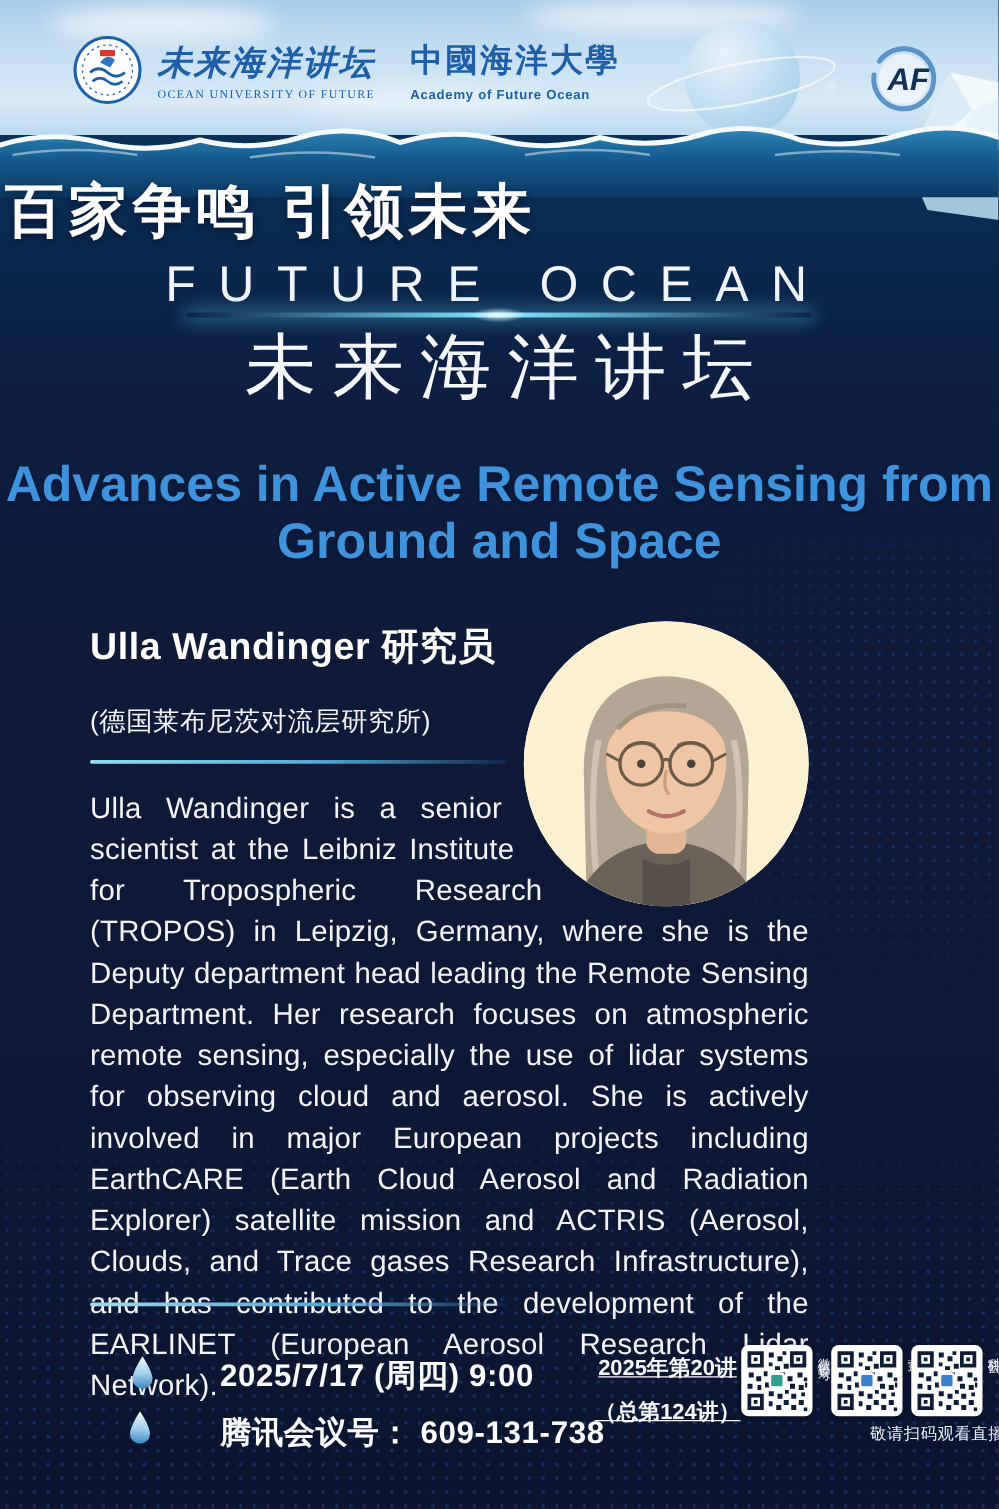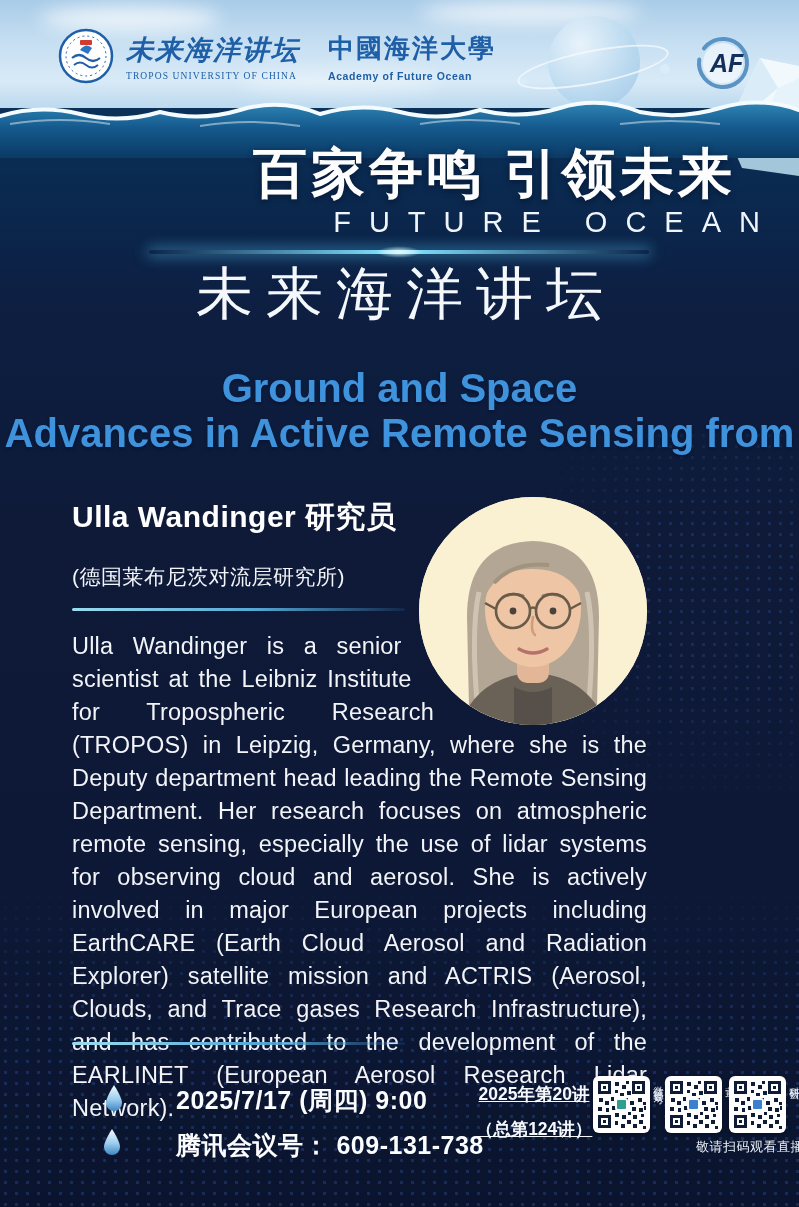--- a/index.html
+++ b/index.html
@@ -60,27 +60,27 @@
   .acad-cn{ font-size:26px; font-weight:bold; color:#1e5fa8; letter-spacing:2px; }
   .acad-en{ font-size:10.5px; font-weight:bold; color:#1e5fa8; letter-spacing:.6px; margin-top:4px; }
   .af-logo{ position:absolute; left:694px; top:34px; width:58px; height:58px; }
   
   .iceberg{ position:absolute; left:722px; top:58px; width:77px; height:120px; }
   
   .wave{ position:absolute; left:0; top:94px; width:799px; height:64px; }
   
   .headline-cn{
     position:absolute; left:0; top:138px; width:736px;
-    text-align:right; color:#fdfdfd; font-size:54px; font-weight:bold;
+    text-align:left; color:#fdfdfd; font-size:47px; font-weight:bold;
     letter-spacing:4px; text-indent:4px;
     text-shadow:0 2px 6px rgba(0,10,30,.55);
   }
   .headline-en{
     position:absolute; left:0; top:206px; width:778px;
-    text-align:right; color:#eff5fb; font-size:29px; font-weight:300;
+    text-align:center; color:#eff5fb; font-size:40px; font-weight:300;
     letter-spacing:18px; text-indent:18px;
   }
   .flare{
     position:absolute; left:149px; top:250px; width:500px; height:4px;
     background:linear-gradient(90deg, transparent, rgba(125,224,255,.95) 45%, rgba(190,245,255,1) 50%, rgba(125,224,255,.95) 55%, transparent);
     border-radius:2px; box-shadow:0 0 14px 2px rgba(90,200,245,.55);
   }
   .flare::after{
     content:""; position:absolute; left:228px; top:-4px; width:44px; height:12px;
     background:radial-gradient(ellipse, rgba(220,250,255,.95), transparent 70%);
@@ -214,21 +214,21 @@
       <svg class="seal" viewBox="0 0 56 56">
         <circle cx="28" cy="28" r="26" fill="#ffffff" stroke="#1e5fa8" stroke-width="2.5"></circle>
         <circle cx="28" cy="28" r="20" fill="none" stroke="#1e5fa8" stroke-width="1" stroke-dasharray="2 3"></circle>
         <path d="M14 30 q7 -6 14 0 q7 6 14 0" fill="none" stroke="#1e5fa8" stroke-width="2.2"></path>
         <path d="M16 37 q6 -5 12 0 q6 5 12 0" fill="none" stroke="#1e5fa8" stroke-width="2"></path>
         <path d="M22 22 q6 -8 12 -2 l-4 6 z" fill="#2a76c0"></path>
         <rect x="22" y="12" width="12" height="5" rx="1" fill="#d23b2f"></rect>
       </svg>
       <div class="uni">
         <div class="uni-cn">未来海洋讲坛</div>
-        <div class="uni-en">TROPOS UNIVERSITY OF CHINA</div>
+        <div class="uni-en">OCEAN UNIVERSITY OF FUTURE</div>
       </div>
       <div class="acad">
         <div class="acad-cn">中國海洋大學</div>
         <div class="acad-en">Academy of Future Ocean</div>
       </div>
     </div>
 
     <svg class="af-logo" viewBox="0 0 58 58">
       <circle cx="29" cy="29" r="24" fill="none" stroke="#5b93c4" stroke-width="4" stroke-dasharray="95 12" stroke-linecap="round" transform="rotate(-40 29 29)"></circle>
       <circle cx="29" cy="29" r="20" fill="rgba(255,255,255,.55)"></circle>
@@ -256,22 +256,22 @@
     <path d="M0,22 Q40,10 80,20 T160,18 Q200,28 240,16 T320,20 Q360,8 400,18 T480,16 Q520,26 560,14 T640,18 Q680,26 720,14 T799,16" fill="none" stroke="#f4fbff" stroke-width="4" stroke-linecap="round"></path>
     <path d="M10,30 Q60,22 110,30 M200,32 Q250,24 300,32 M420,30 Q470,22 520,30 M620,30 Q670,24 720,30" fill="none" stroke="rgba(255,255,255,.45)" stroke-width="2"></path>
   </svg>
 
   <div class="headline-cn">百家争鸣 引领未来</div>
   <div class="headline-en">FUTURE OCEAN</div>
   <div class="flare"></div>
   <div class="forum-cn">未来海洋讲坛</div>
 
   <div class="lecture-title">
+    <div>Advances in Active Remote Sensing from</div>
     <div>Ground and Space</div>
-    <div>Advances in Active Remote Sensing from</div>
   </div>
 
   <div class="speaker">
     <div class="photo-wrap">
       <svg viewBox="0 0 228 228" width="228" height="228">
         <rect width="228" height="228" fill="#faf0d2"></rect>
 
         <path d="M50,210 L48,120 Q48,46 114,44 Q180,46 180,120 L178,210 Z" fill="#b3a694"></path>
         <path d="M58,205 Q52,130 60,95 M170,205 Q176,130 168,95" stroke="#cfc4b2" stroke-width="5" fill="none"></path>
 

